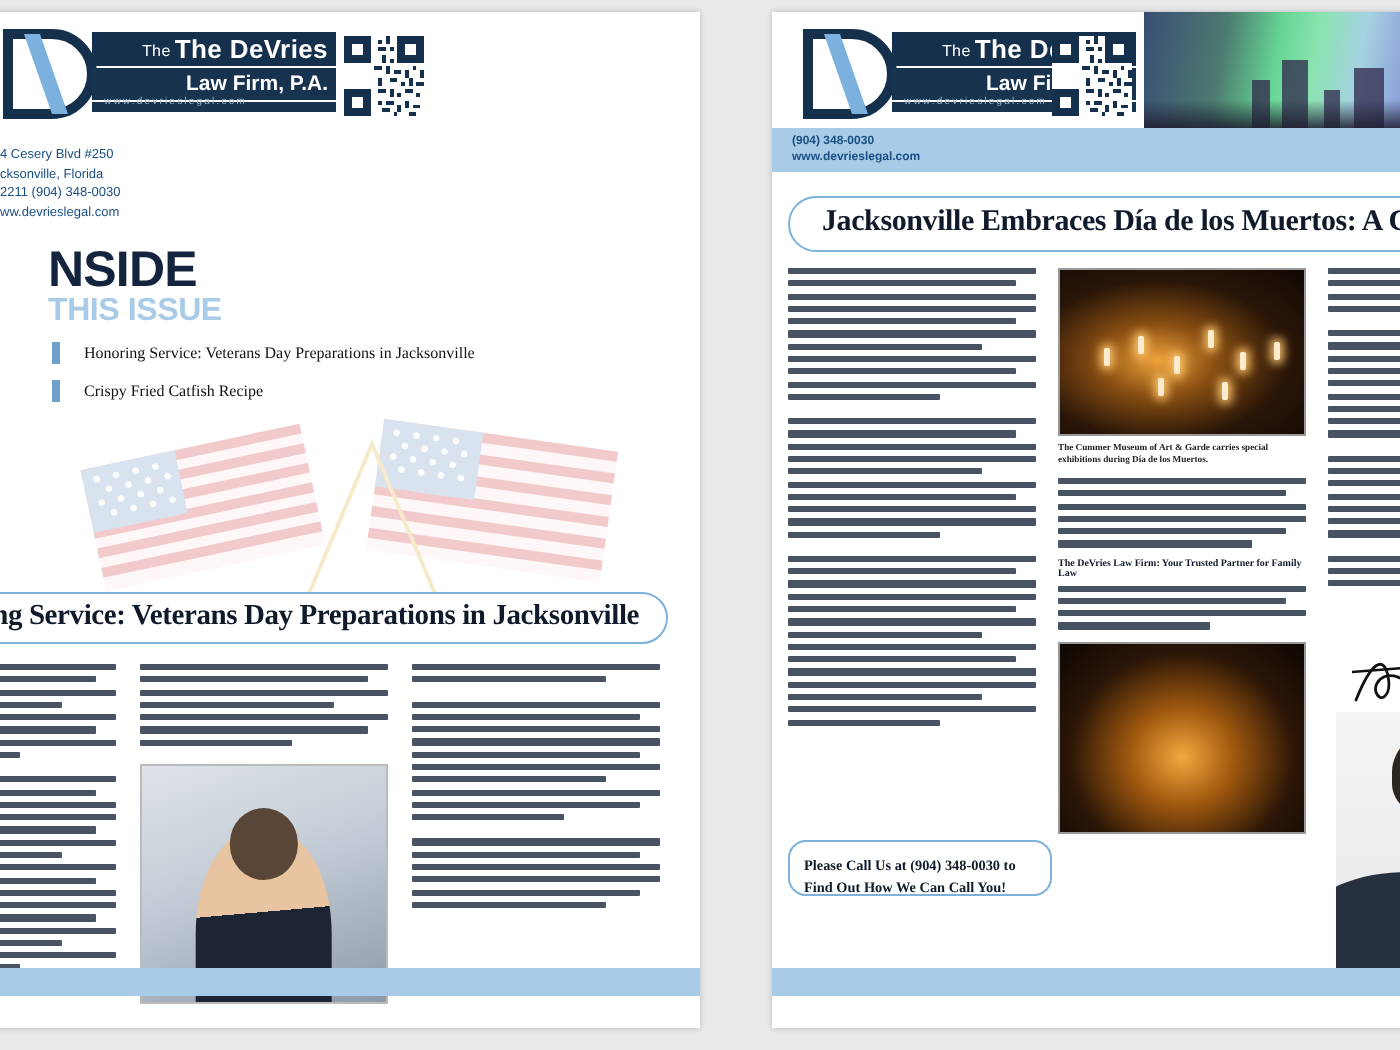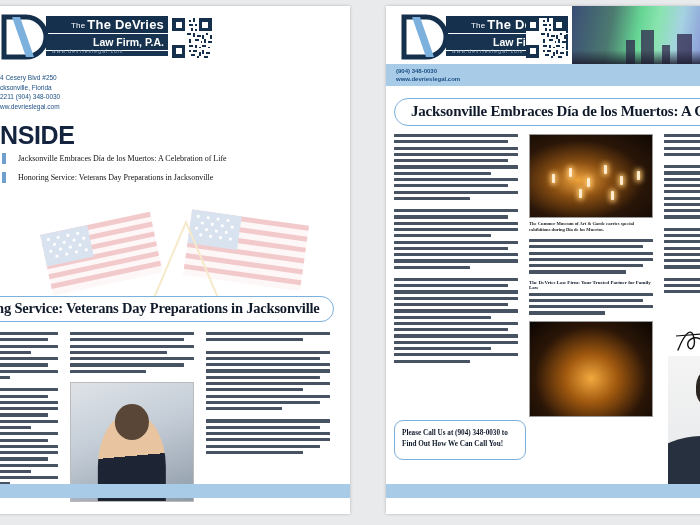--- a/index.html
+++ b/index.html
@@ -50,21 +50,21 @@
     background:linear-gradient(0deg,rgba(10,10,30,.85),rgba(10,10,30,0));}
 
   
   .band{background:#a8cbe8;height:22px;position:relative;}
   .band .info{position:absolute;left:10px;top:3px;color:#1b4f82;
     font-family:"Liberation Sans",sans-serif;font-size:6px;font-weight:bold;line-height:8px;}
 
   
   .addr{margin:9px 0 0 60px;color:#1b4f82;font-family:"Liberation Sans",sans-serif;
     font-size:6.5px;line-height:9.5px;}
-  .inside{margin:12px 12px 0 60px;}
+  .inside{margin:12px 12px 0 60px;padding-left:24px;}
   .inside h1{margin:0;font-family:"Liberation Sans",sans-serif;font-size:25px;
     font-weight:bold;color:#14243f;letter-spacing:-.4px;line-height:24px;}
   .inside h2{margin:0;font-family:"Liberation Sans",sans-serif;font-size:16px;
     font-weight:bold;color:#a8cbe8;letter-spacing:-.2px;line-height:18px;}
   .toc{margin:7px 0 0 0;padding:0;list-style:none;}
   .toc li{position:relative;padding-left:18px;margin-bottom:10px;
     font-family:"Liberation Serif",serif;font-size:8px;color:#111;}
   .toc li::before{content:"";position:absolute;left:2px;top:-1px;width:4px;height:11px;
     background:#6f9fcb;}
 
@@ -108,21 +108,21 @@
     color:#222;line-height:6px;margin-top:3px;}
   .img-dark{width:124px;height:84px;border:1px solid #999;box-sizing:border-box;
     background:radial-gradient(ellipse at 40% 55%,#f0a33c 0%,#8a4f12 28%,#2a1608 62%,#100803 100%);
     position:relative;overflow:hidden;}
   .img-dark .cn{position:absolute;width:3px;height:9px;background:#ffeccf;border-radius:1px;
     box-shadow:0 0 5px 2px rgba(255,200,110,.9);}
   .img-tall{width:124px;height:96px;border:1px solid #999;box-sizing:border-box;
     background:radial-gradient(ellipse at 50% 60%,#f2a93f 0%,#a1590f 30%,#2b1607 65%,#0c0602 100%);
     position:relative;overflow:hidden;margin-top:6px;}
 
-  .cta{position:absolute;left:8px;top:414px;width:132px;height:40px;
+  .cta{position:absolute;left:8px;top:414px;width:132px;height:28px;
     border:1.5px solid #7cb0dd;border-radius:9px;background:#fff;box-sizing:border-box;}
   .cta p{margin:0;padding:7px 6px 0 7px;font-family:"Liberation Serif",serif;
     font-size:7.2px;font-weight:bold;line-height:11px;color:#101a2b;}
 
   .sig{position:absolute;left:286px;top:318px;width:92px;height:34px;}
   .headshot{position:absolute;left:282px;top:350px;width:118px;height:132px;overflow:hidden;
     background:linear-gradient(180deg,#f4f4f4 0%,#e6e8ea 100%);}
   .headshot .hair{position:absolute;left:50%;top:6px;width:62px;height:48px;transform:translateX(-50%);
     border-radius:50% 50% 38% 38%;background:#2b2620;}
   .headshot .body{position:absolute;left:50%;top:80px;width:140px;height:60px;transform:translateX(-50%);
@@ -198,23 +198,24 @@
 
     <div class="addr">
       <div>4 Cesery Blvd #250</div>
       <div>cksonville, Florida</div>
       <div>2211 (904) 348-0030</div>
       <div>ww.devrieslegal.com</div>
     </div>
 
     <div class="inside">
       <h1>NSIDE</h1>
+      <h2>THIS ISSUE</h2>
       <ul class="toc">
-        <li>Jacksonville Embraces Día de los Muertos: A Celebration of Life</li>
         <li>Honoring Service: Veterans Day Preparations in Jacksonville</li>
+        <li>Crispy Fried Catfish Recipe</li>
       </ul>
     </div>
 
     <svg class="flags" viewBox="0 0 300 110">
       <g transform="rotate(-12 60 55)">
         <rect x="10" y="22" width="112" height="62" fill="#fdf1f1"></rect>
         <g fill="#e8a0a4">
           <rect x="10" y="22" width="112" height="5"></rect>
             <rect x="10" y="32" width="112" height="5"></rect>
           <rect x="10" y="42" width="112" height="5"></rect>

